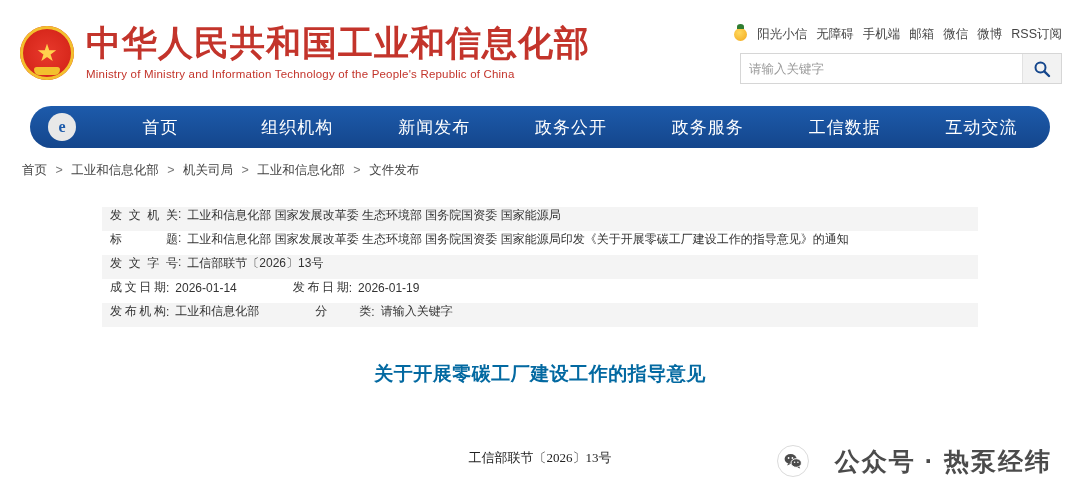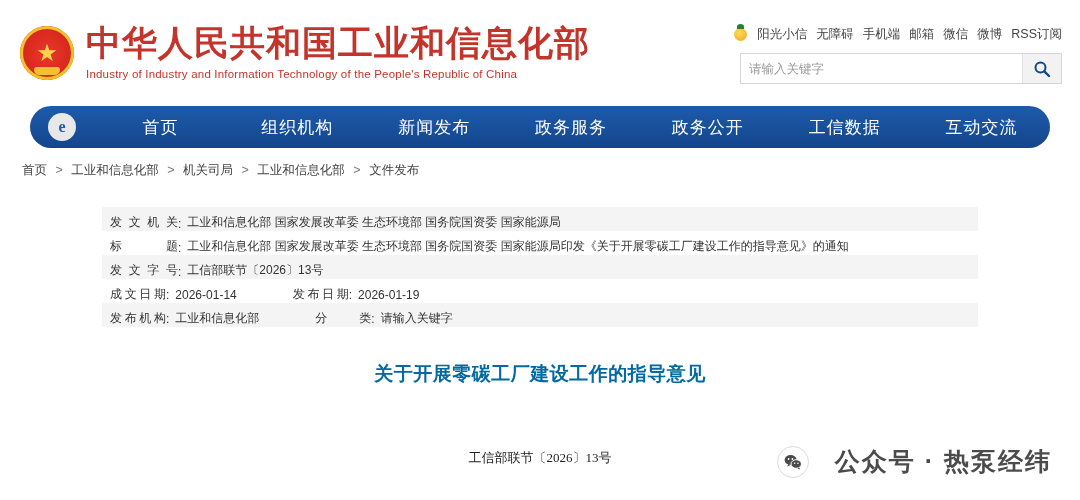--- a/index.html
+++ b/index.html
@@ -189,21 +189,21 @@
 
   
   .meta {
     margin: 28px auto 0;
     width: 876px;
     font-size: 12px;
     color: #333;
   }
   .meta-row {
     display: flex;
-    align-items: flex-end;
+    align-items: flex-start;
     height: 24px;
     padding: 0 8px;
     box-sizing: border-box;
   }
   .meta-row.alt { background: #f4f4f4; }
   .meta-label {
     width: 68px;
     flex: none;
     text-align: justify;
     text-align-last: justify;
@@ -232,21 +232,20 @@
     margin-top: 62px;
     font-family: "Liberation Serif", serif;
   }
 
   
   .watermark {
     position: absolute;
     right: 28px;
     bottom: 22px;
     display: flex;
-    align-items: center;
     gap: 26px;
     color: #3c3c3c;
     font-size: 25px;
     font-weight: bold;
     letter-spacing: 2px;
     opacity: .92;
     font-family: "Liberation Sans", sans-serif;
   }
   .wechat-badge {
     width: 30px;
@@ -266,21 +265,21 @@
 
 <div class="header">
 
   <div class="emblem">
     <span class="star">★</span>
     <span class="gear"></span>
   </div>
 
   <div class="title-block">
     <div class="title-cn">中华人民共和国工业和信息化部</div>
-    <div class="title-en">Industry of Industry and Information Technology of the People's Republic of China</div>
+    <div class="title-en">Ministry of Ministry and Information Technology of the People's Republic of China</div>
   </div>
 
   <div class="toplinks">
     <span class="sun"></span>
     <a href="#">阳光小信</a>
     <a href="#">无障碍</a>
     <a href="#">手机端</a>
     <a href="#">邮箱</a>
     <a href="#">微信</a>
     <a href="#">微博</a>
@@ -297,22 +296,22 @@
     </div>
   </div>
 </div>
 
 <div class="nav-wrap">
   <div class="nav">
     <div class="nav-logo">e</div>
     <div class="nav-item">首页</div>
     <div class="nav-item">组织机构</div>
     <div class="nav-item">新闻发布</div>
+    <div class="nav-item">政务公开</div>
     <div class="nav-item">政务服务</div>
-    <div class="nav-item">政务公开</div>
     <div class="nav-item">工信数据</div>
     <div class="nav-item">互动交流</div>
   </div>
 </div>
 
 <div class="crumb">
   <a href="#">首页</a>
   <span class="sep">&gt;</span>
   <a href="#">工业和信息化部</a>
   <span class="sep">&gt;</span>

